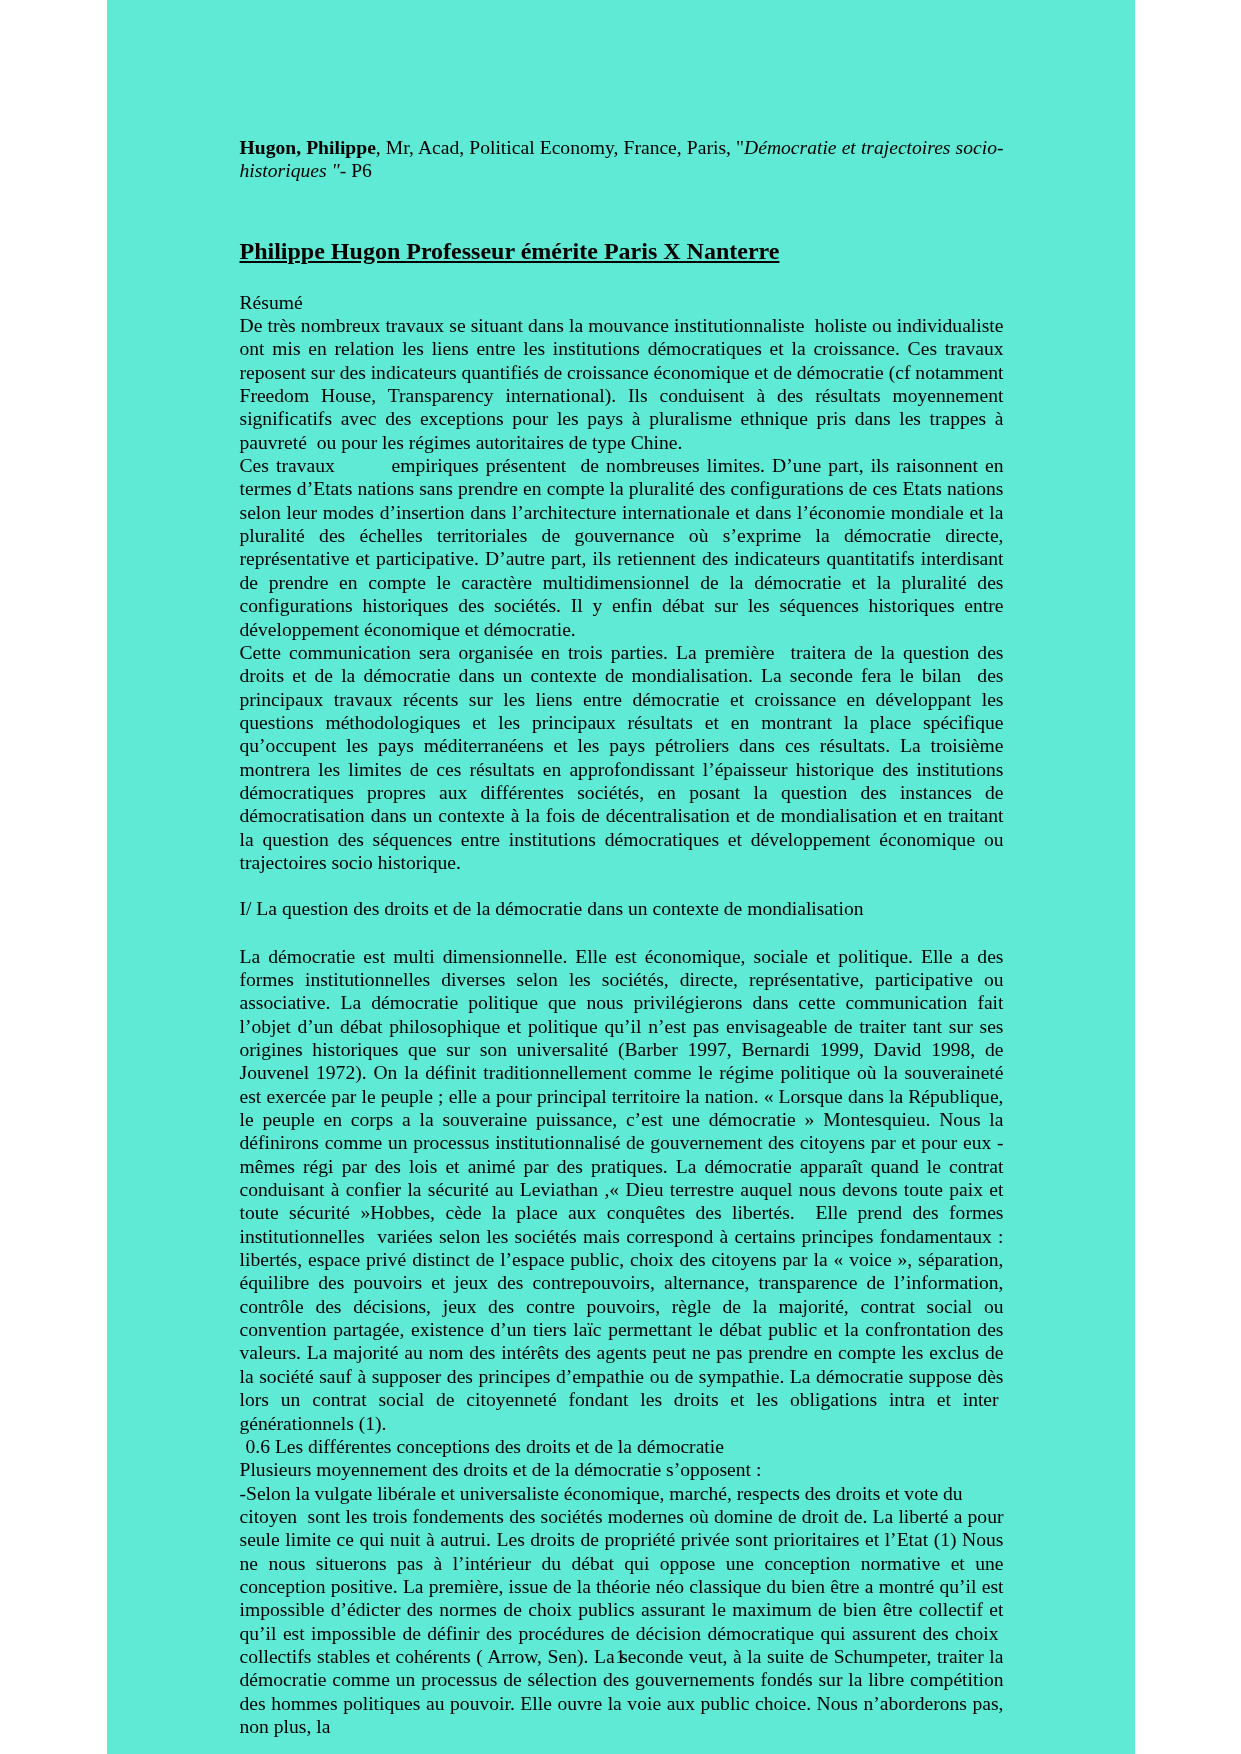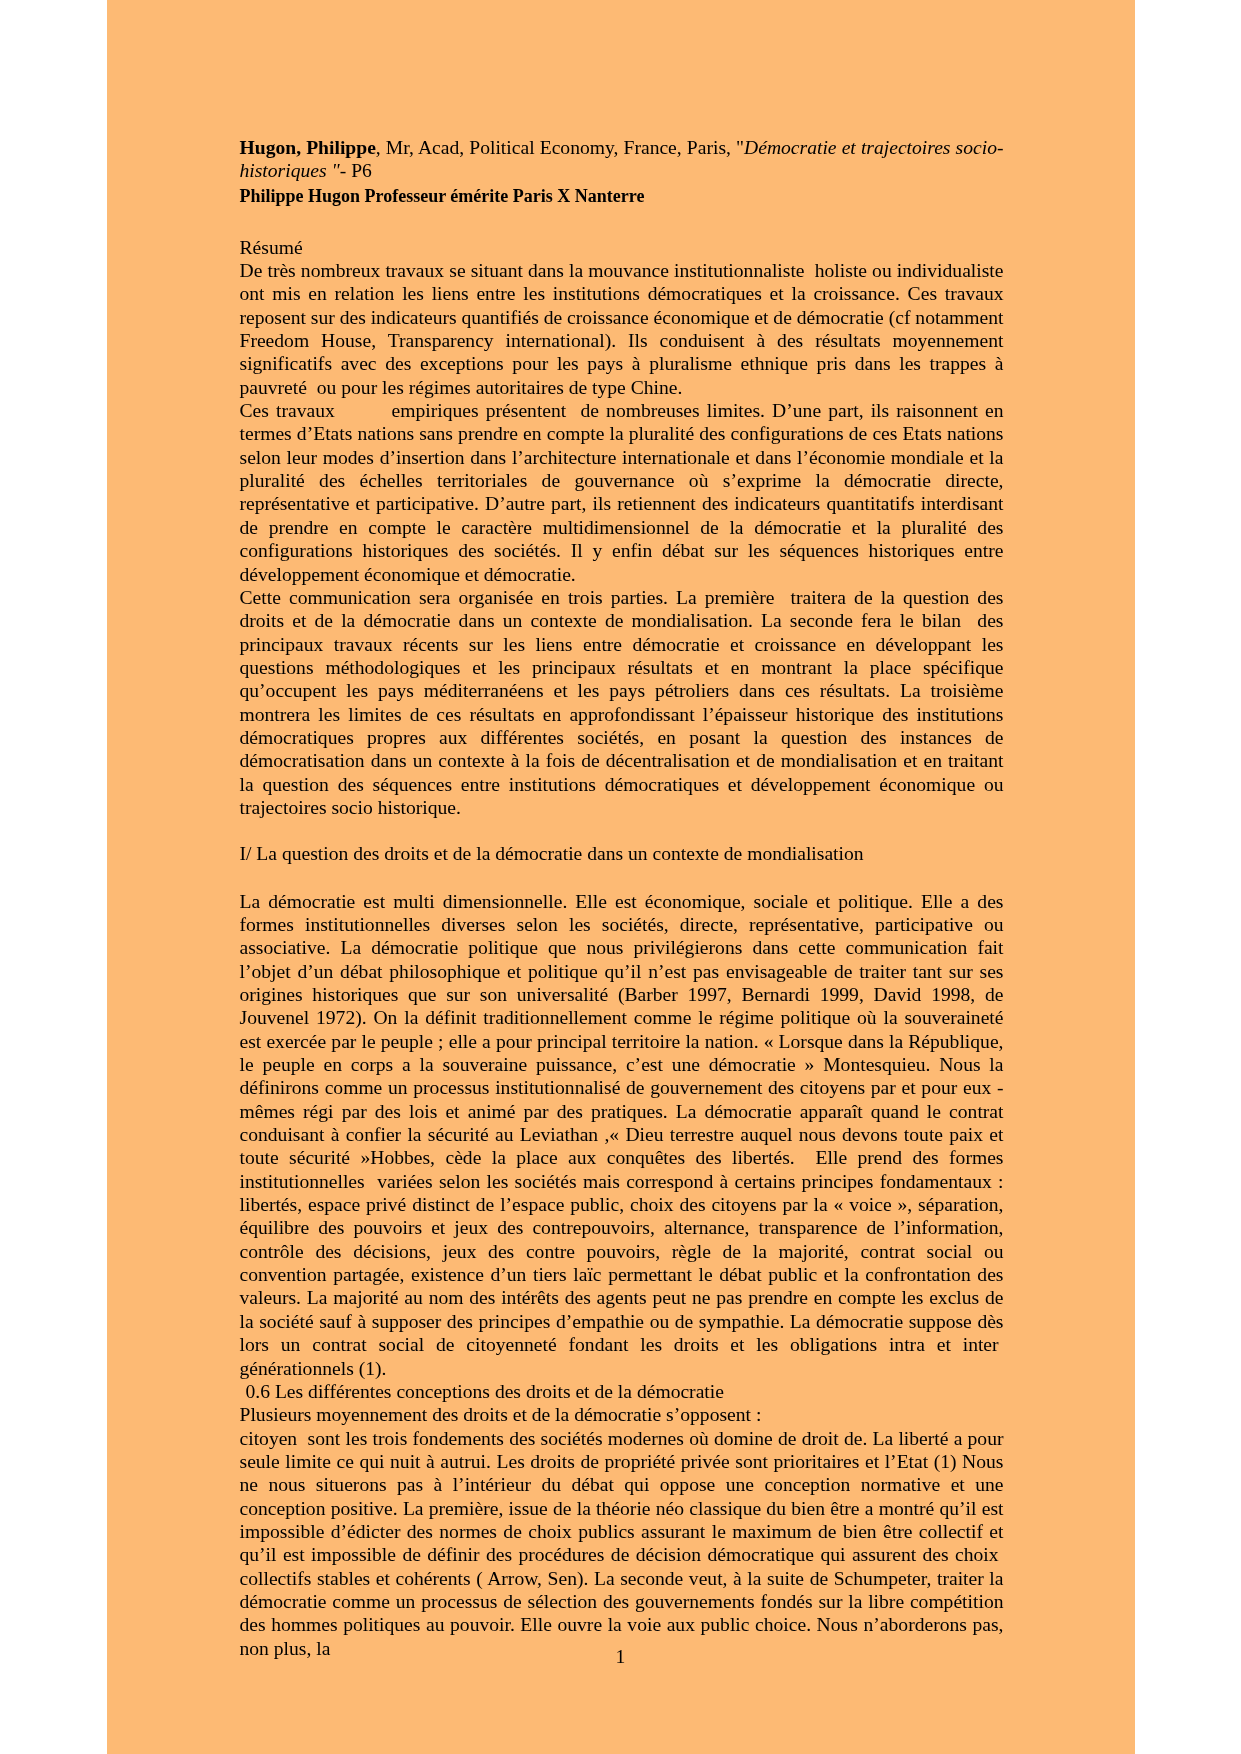--- a/index.html
+++ b/index.html
@@ -5,40 +5,42 @@
   html, body {
     margin: 0;
     padding: 0;
     background: #ffffff;
   }
   .page {
     position: relative;
     width: 1028px;
     height: 1754px;
     margin: 0 auto;
-    background: #fdba74;
+    background: #5eead4;
     box-sizing: border-box;
     padding: 136px 131px 0 133px;
     font-family: "Liberation Serif", "DejaVu Serif", serif;
     font-size: 19.6px;
     line-height: 23.35px;
     color: #000000;
     overflow: hidden;
   }
   p { margin: 0; }
   .hdr {
     text-align: justify;
   }
   .b { font-weight: bold; }
   .i { font-style: italic; }
   .main-title {
     font-weight: bold;
-    font-size: 18px;
+    font-size: 24px;
     line-height: 26px;
+    margin-top: 55px;
     margin-bottom: 27px;
+    text-decoration: underline;
   }
   .body-text { text-align: left; }
   .j {
     text-align: justify;
     text-justify: inter-word;
     hyphens: none;
     font-family: Liberation Serif, serif;
   }
   .section-heading {
     margin-top: 23px;
@@ -72,18 +74,19 @@
   <p class="body-text j">Cette communication sera organisée en trois parties. La première&nbsp; traitera de la question des droits et de la démocratie dans un contexte de mondialisation. La seconde fera le bilan&nbsp; des principaux travaux récents sur les liens entre démocratie et croissance en développant les questions méthodologiques et les principaux résultats et en montrant la place spécifique qu’occupent les pays méditerranéens et les pays pétroliers dans ces résultats. La troisième montrera les limites de ces résultats en approfondissant l’épaisseur historique des institutions démocratiques propres aux différentes sociétés, en posant la question des instances de démocratisation dans un contexte à la fois de décentralisation et de mondialisation et en traitant la question des séquences entre institutions démocratiques et développement économique ou trajectoires socio historique.</p>
 
   <p class="body-text section-heading">I/ La question des droits et de la démocratie dans un contexte de mondialisation</p>
 
   <p class="body-text j">La démocratie est multi dimensionnelle. Elle est économique, sociale et politique. Elle a des formes institutionnelles diverses selon les sociétés, directe, représentative, participative ou associative. La démocratie politique que nous privilégierons dans cette communication fait l’objet d’un débat philosophique et politique qu’il n’est pas envisageable de traiter tant sur ses origines historiques que sur son universalité (Barber 1997, Bernardi 1999, David 1998, de Jouvenel 1972). On la définit traditionnellement comme le régime politique où la souveraineté est exercée par le peuple ; elle a pour principal territoire la nation. « Lorsque dans la République, le peuple en corps a la souveraine puissance, c’est une démocratie » Montesquieu. Nous la définirons comme un processus institutionnalisé de gouvernement des citoyens par et pour eux -mêmes régi par des lois et animé par des pratiques. La démocratie apparaît quand le contrat conduisant à confier la sécurité au Leviathan ,« Dieu terrestre auquel nous devons toute paix et toute sécurité »Hobbes, cède la place aux conquêtes des libertés.&nbsp; Elle prend des formes institutionnelles&nbsp; variées selon les sociétés mais correspond à certains principes fondamentaux : libertés, espace privé distinct de l’espace public, choix des citoyens par la « voice », séparation, équilibre des pouvoirs et jeux des contrepouvoirs, alternance, transparence de l’information, contrôle des décisions, jeux des contre pouvoirs, règle de la majorité, contrat social ou convention partagée, existence d’un tiers laïc permettant le débat public et la confrontation des valeurs. La majorité au nom des intérêts des agents peut ne pas prendre en compte les exclus de la société sauf à supposer des principes d’empathie ou de sympathie. La démocratie suppose dès lors un contrat social de citoyenneté fondant les droits et les obligations intra et inter&nbsp; générationnels (1).</p>
 
   <p class="body-text subsection">0.6 Les différentes conceptions des droits et de la démocratie</p>
 
   <p class="body-text">Plusieurs moyennement des droits et de la démocratie s’opposent :</p>
 
+  <p class="body-text">-Selon la vulgate libérale et universaliste économique, marché, respects des droits et vote du</p>
 
   <p class="body-text j">citoyen&nbsp; sont les trois fondements des sociétés modernes où domine de droit de. La liberté a pour seule limite ce qui nuit à autrui. Les droits de propriété privée sont prioritaires et l’Etat (1) Nous ne nous situerons pas à l’intérieur du débat qui oppose une conception normative et une conception positive. La première, issue de la théorie néo classique du bien être a montré qu’il est impossible d’édicter des normes de choix publics assurant le maximum de bien être collectif et qu’il est impossible de définir des procédures de décision démocratique qui assurent des choix&nbsp; collectifs stables et cohérents ( Arrow, Sen). La seconde veut, à la suite de Schumpeter, traiter la démocratie comme un processus de sélection des gouvernements fondés sur la libre compétition des hommes politiques au pouvoir. Elle ouvre la voie aux public choice. Nous n’aborderons pas, non plus, la</p>
 
   <div class="page-number">1</div>
 
 </div>
 
 </body></html>

